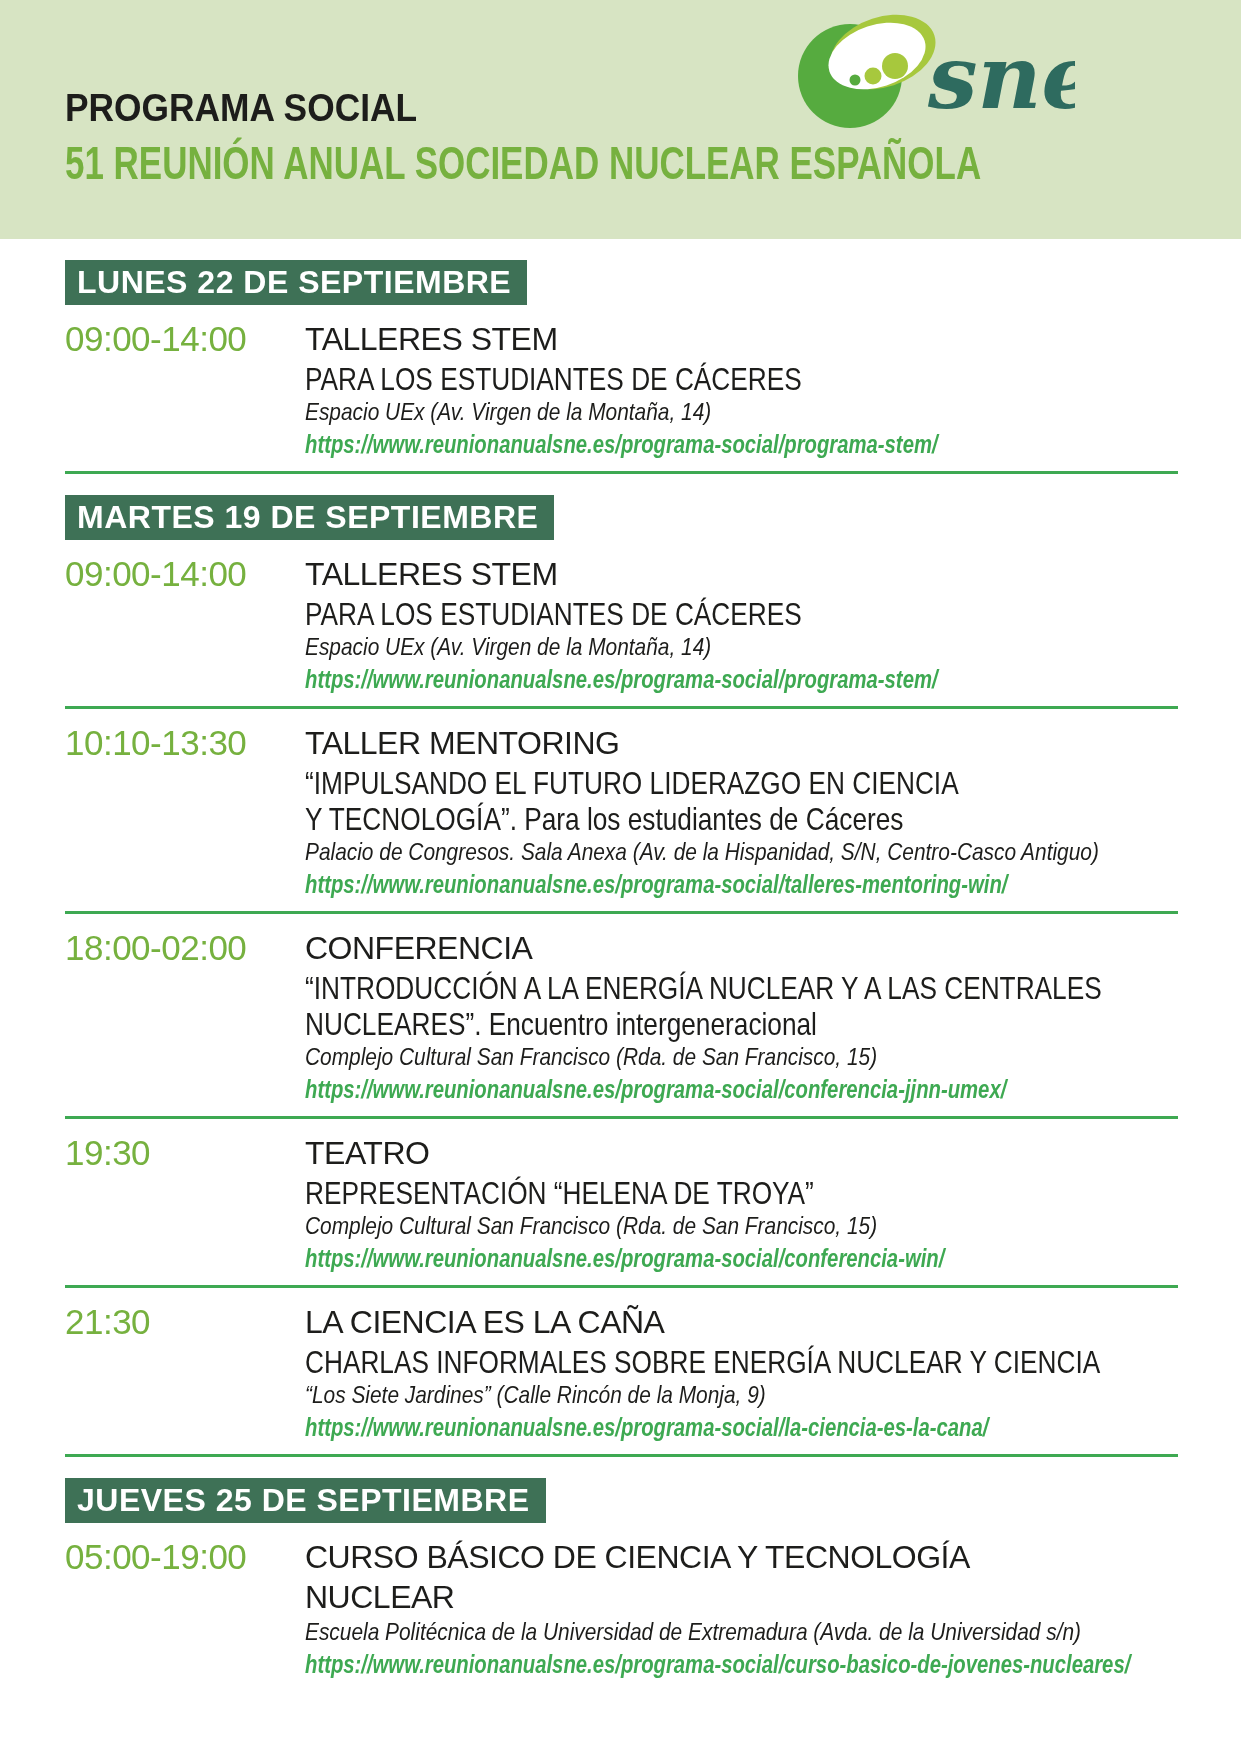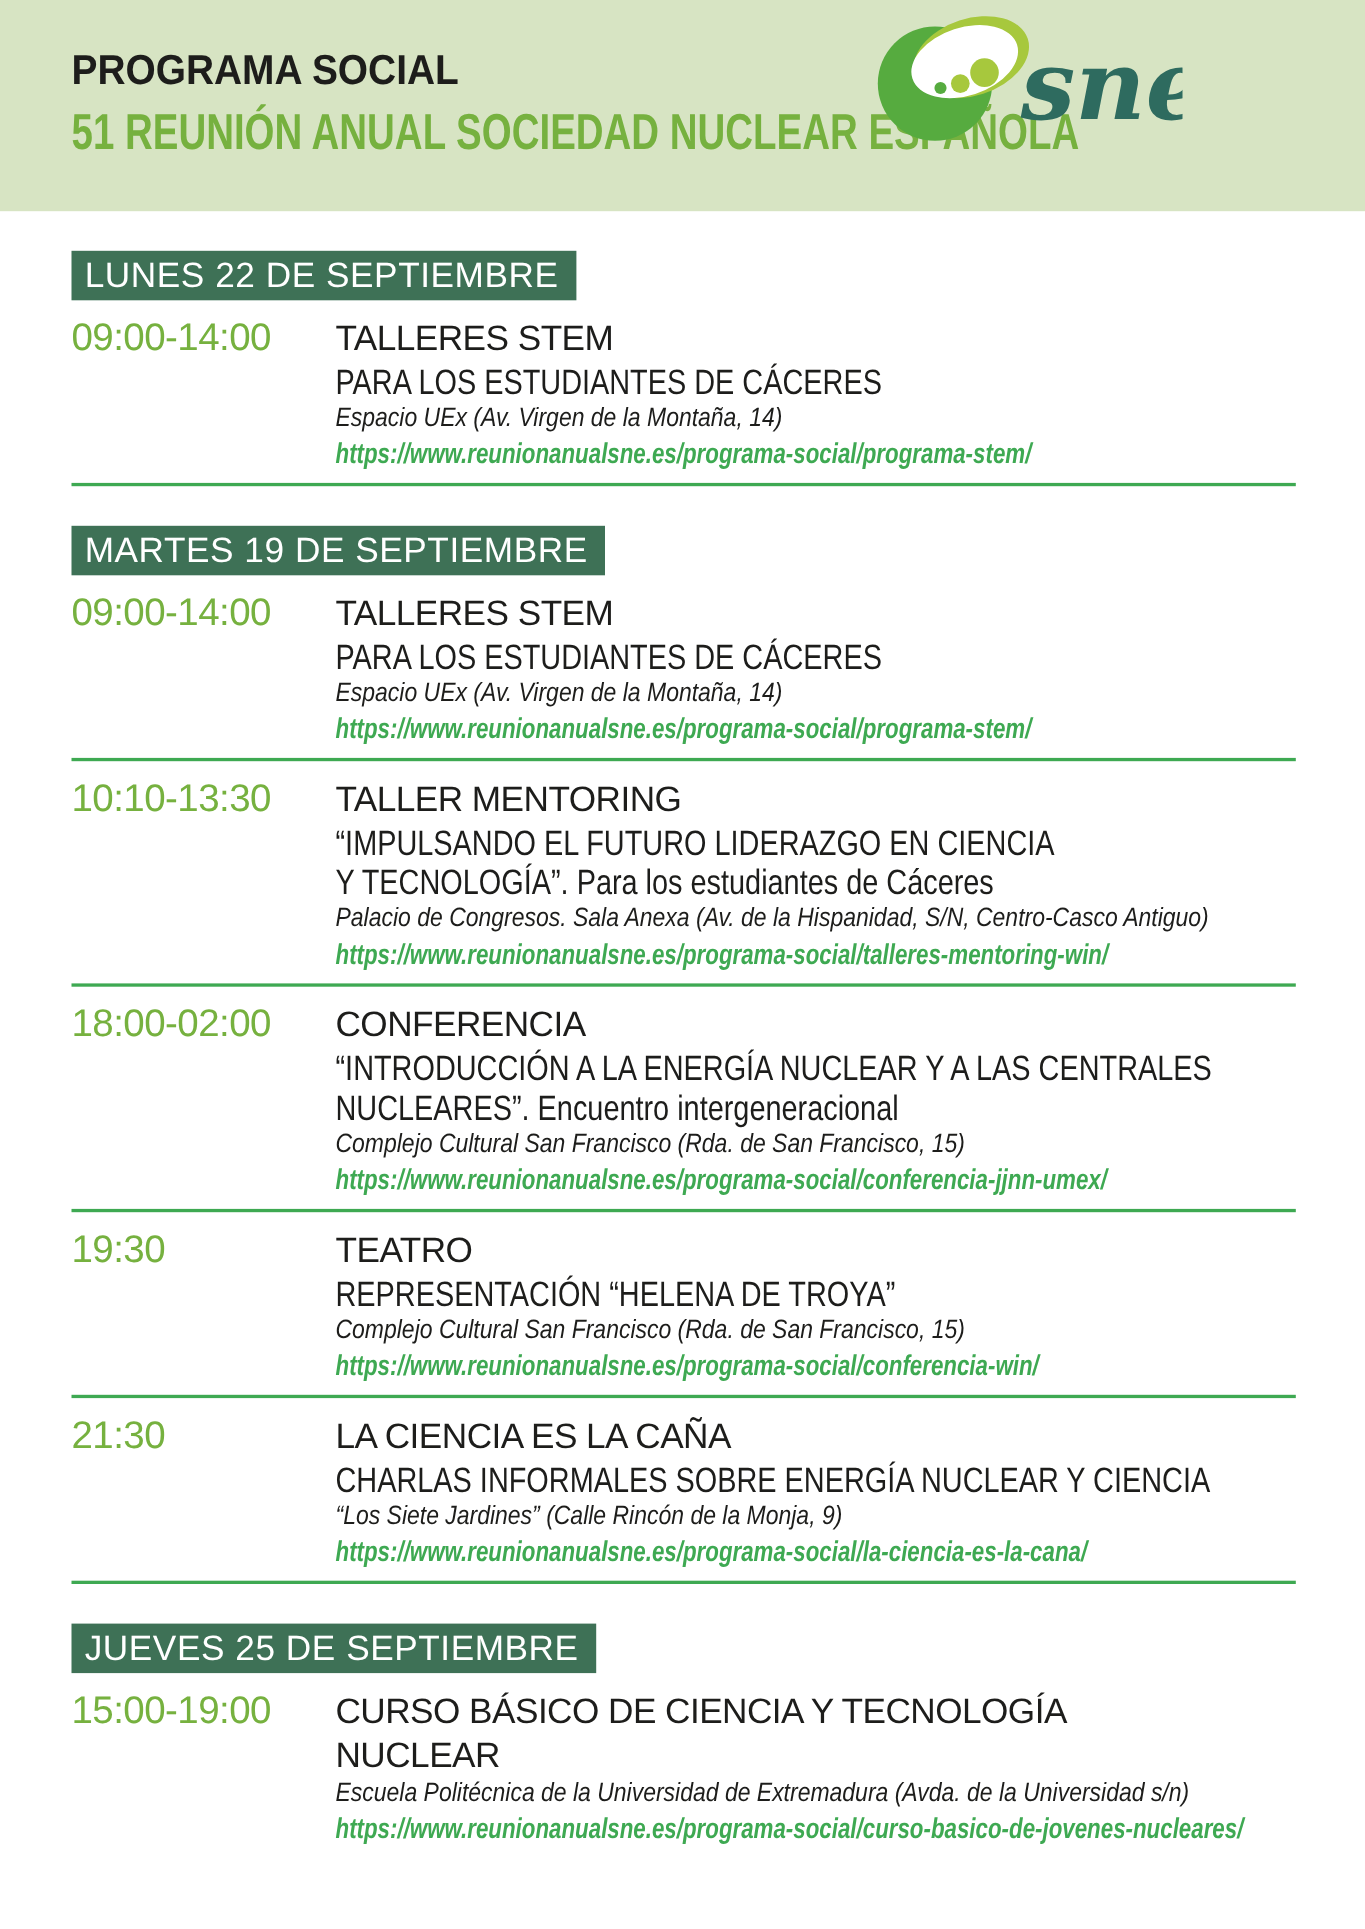--- a/index.html
+++ b/index.html
@@ -13,39 +13,39 @@
   *{margin:0;padding:0;box-sizing:border-box;}
   html,body{background:#fff;}
   body{
     width:1241px;height:1754px;
     font-family:"Liberation Sans",sans-serif;
     color:var(--ink);
     position:relative;overflow:hidden;
   }
   
   .band{
-    height:192px;background:var(--band-bg);
-    padding:44px 0 0 65px;position:relative;
+    height:239px;background:var(--band-bg);
+    padding:88px 0 0 65px;position:relative;
   }
   .supertitle{
     font-size:38px;font-weight:bold;line-height:40px;color:var(--ink);
     transform:scaleX(.93);transform-origin:left top;white-space:pre;
   }
   .band-title{
     margin-top:10px;
     font-size:46px;font-weight:bold;line-height:50px;color:var(--apple);
     transform:scaleX(.76);transform-origin:left top;white-space:pre;
   }
   .logo{position:absolute;left:795px;top:14px;width:280px;height:125px;}
   
   .content{padding:0 63px 0 65px;}
   .day-header{
     display:inline-block;background:var(--day-bg);color:#fff;
-    font-size:32px;font-weight:normal;line-height:1;
-    letter-spacing:.5px;padding:6px 16px 7px 12px;margin-top:36px;
+    font-size:32px;font-weight:bold;line-height:1;
+    letter-spacing:.5px;padding:6px 16px 7px 12px;margin-top:21px;
   }
   .event{margin-top:14px;}
   .event-grid{display:flex;align-items:flex-start;}
   .time{
     flex:0 0 240px;font-size:35px;font-weight:normal;color:var(--apple);
     line-height:40px;letter-spacing:-0.5px;white-space:pre;
   }
   .details{flex:1 1 auto;min-width:0;}
   .title{
     font-size:32px;font-weight:normal;color:var(--ink);
@@ -181,21 +181,21 @@
 </div>
   </section>
 
   <section>
     <div class="day-header">
       <span>JUEVES 25 DE SEPTIEMBRE</span>
     </div>
     <div>
   <div class="event">
     <div class="event-grid">
-      <div class="time">15:00-19:00</div>
+      <div class="time">05:00-19:00</div>
       <div class="details">
         <div class="title">CURSO BÁSICO DE CIENCIA Y TECNOLOGÍA
 NUCLEAR</div>
 
         <div class="location">Escuela Politécnica de la Universidad de Extremadura (Avda. de la Universidad s/n)</div>
         <a class="url">https://www.reunionanualsne.es/programa-social/curso-basico-de-jovenes-nucleares/</a>
       </div>
     </div>
 
   </div>

